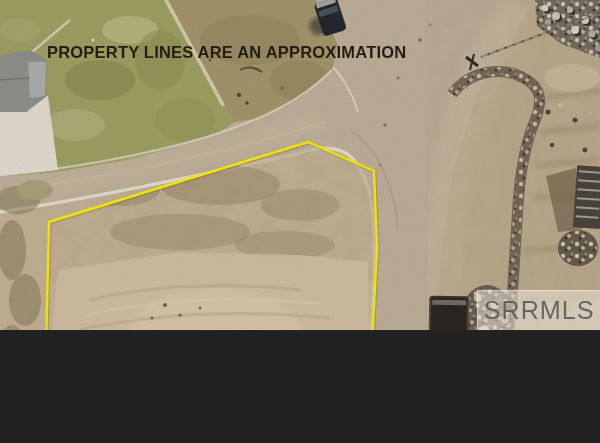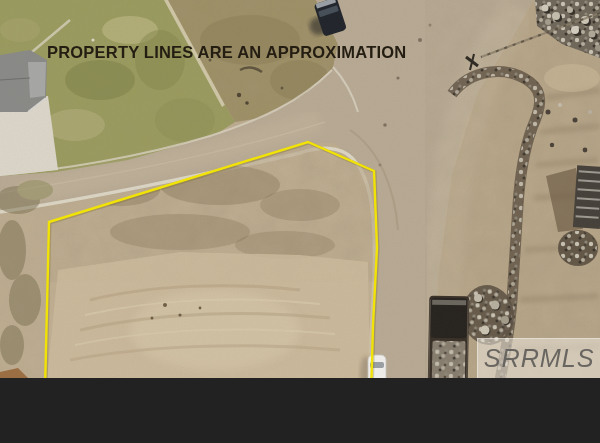--- a/index.html
+++ b/index.html
@@ -1,24 +1,24 @@
 <!DOCTYPE html>
 <html><head>
 <meta charset="utf-8">
 <style>
   html,body{margin:0;padding:0;background:#222;}
-  #stage{position:relative;width:600px;height:378px;overflow:hidden;background:#fca5a5;
+  #stage{position:relative;width:600px;height:330px;overflow:hidden;background:#fca5a5;
          font-family:"Liberation Sans",sans-serif;}
   #stage svg{position:absolute;left:0;top:0;}
   .disclaimer{position:absolute;left:47px;top:43px;font-size:16.5px;font-weight:600;
               letter-spacing:.2px;color:#241d12;white-space:nowrap;}
   .wm{position:absolute;right:0;bottom:0;width:122px;height:39px;
       background:rgba(236,231,220,.55);border-top:1px solid rgba(255,255,255,.38);
       border-left:1px solid rgba(255,255,255,.38);
-      display:flex;align-items:center;justify-content:center;font-style:italic;}
+      display:flex;align-items:center;justify-content:center;}
   .wm span{font-size:26px;font-weight:400;color:rgba(95,93,90,.92);letter-spacing:1px;
            transform:scaleX(.97);}
 </style>
 </head>
 <body>
 
 <div id="stage">
 <svg width="600" height="443" viewBox="0 0 600 443">
   <defs>
     <filter id="blur2">

